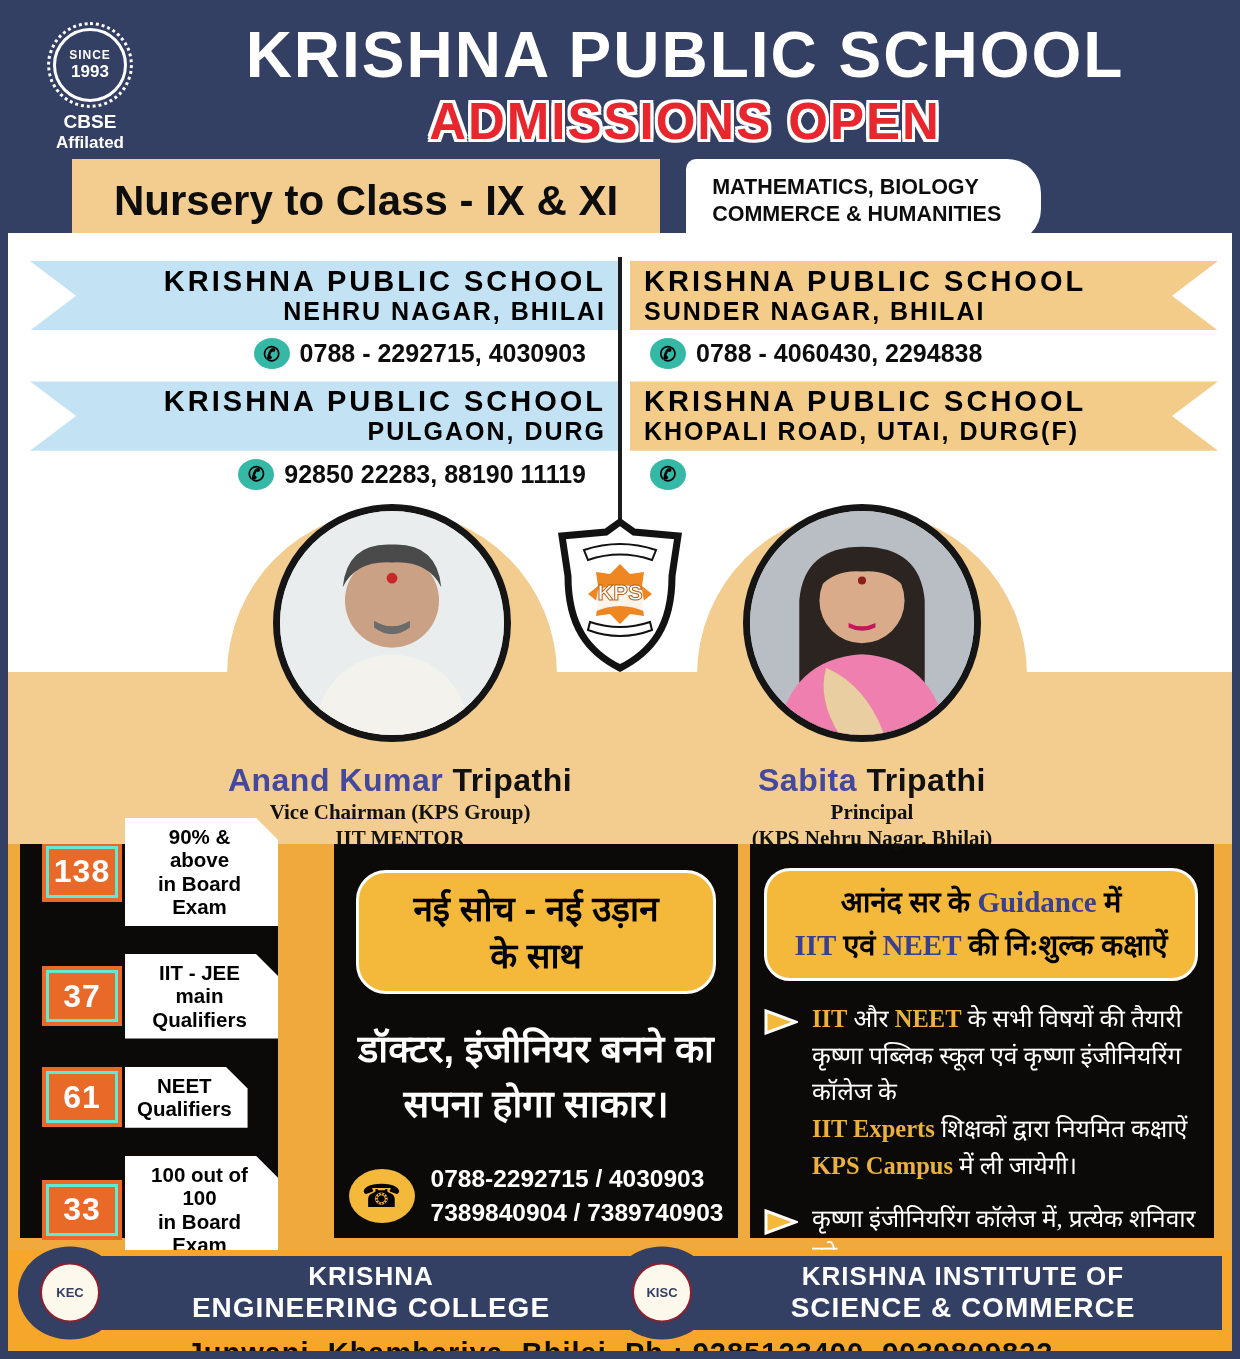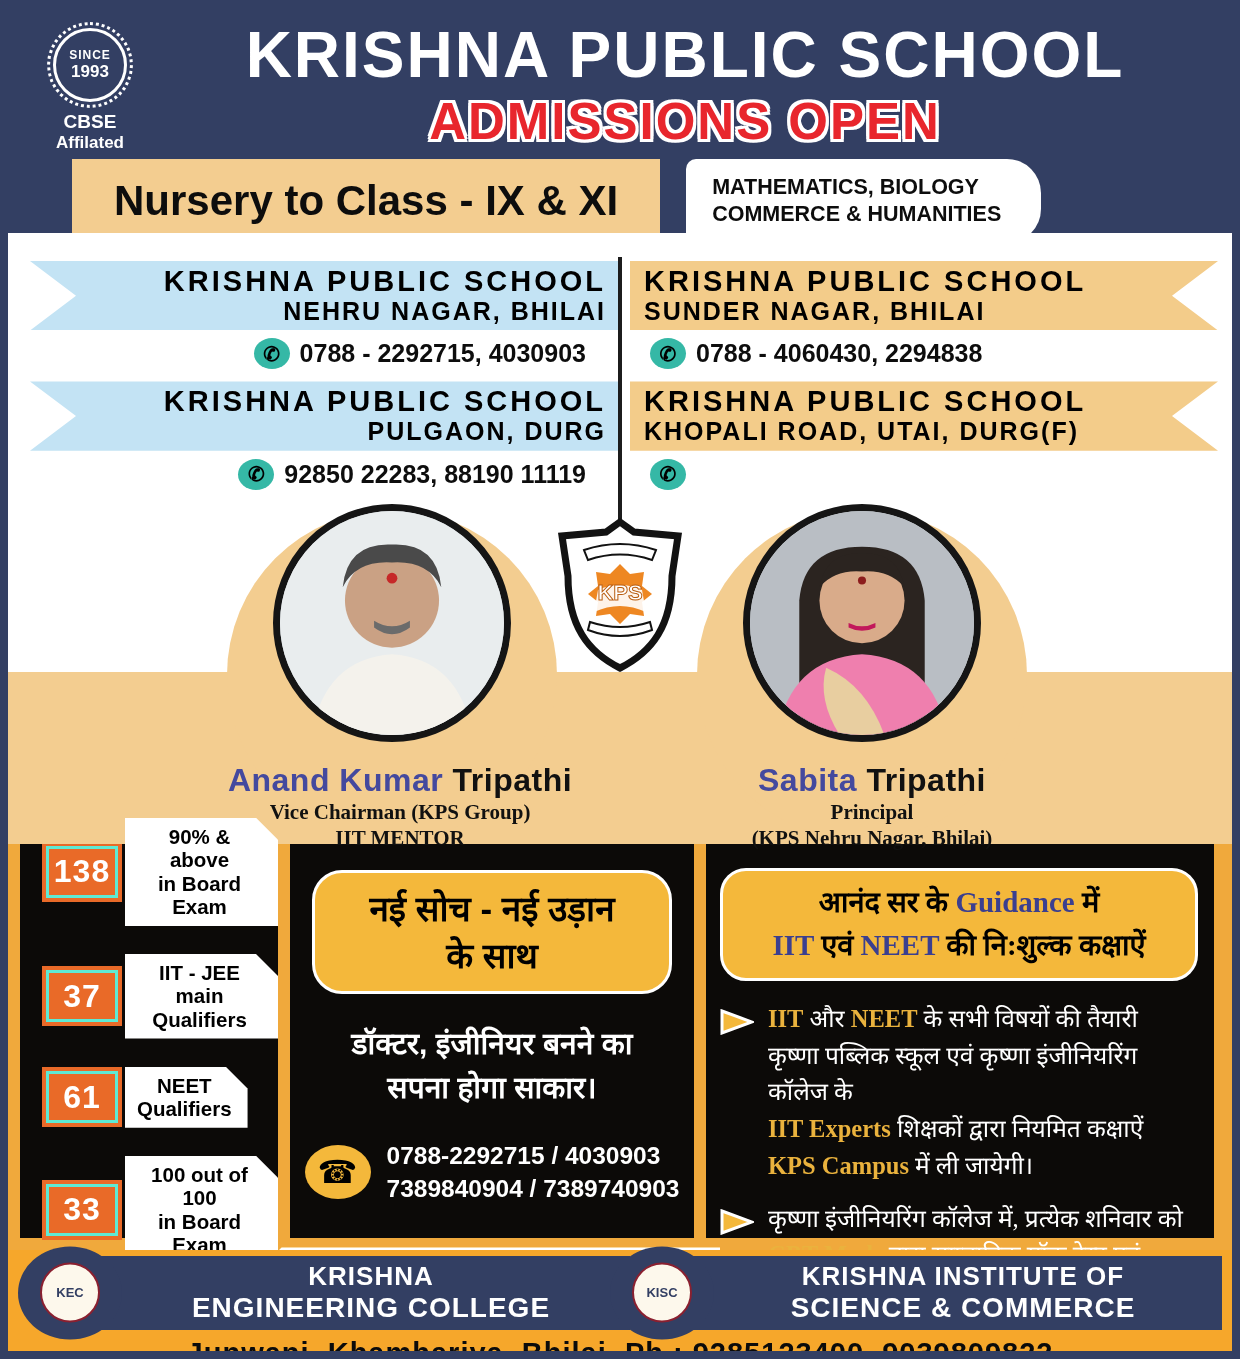--- a/index.html
+++ b/index.html
@@ -81,25 +81,25 @@
                  gap:28px; padding-left:26px; flex:none; }
   .stat-row { display:flex; align-items:center; }
   .stat-num { background:#e96a28; border:3px solid #5eead4; box-shadow:0 0 0 4px #e96a28;
               color:#fff; font-size:32px; font-weight:800; width:72px; height:52px;
               display:flex; align-items:center; justify-content:center; letter-spacing:1px; flex:none; }
   .stat-label { background:#fff; color:#000; font-weight:800; font-size:20.5px; line-height:1.15;
                 padding:7px 16px 7px 12px; margin-left:7px; text-align:center;
                 clip-path:polygon(0 0,calc(100% - 22px) 0,100% 22px,100% 100%,0 100%); }
 
   .panel-center { width:404px; flex:none; display:flex; flex-direction:column; align-items:center;
-                  padding:26px 22px 0; }
+                  padding:26px 22px 0;margin-left:44px; }
   .headline-box { background:#f4b83b; border:3px solid #fff; border-radius:30px; color:#000;
                   font-weight:800; font-size:35px; text-align:center; padding:12px 10px;
                   line-height:1.35; width:100%; }
-  .tagline { color:#fff; font-size:30px; font-weight:800; text-align:center; margin-top:28px;
+  .tagline { color:#fff; font-size:38px; font-weight:800; text-align:center; margin-top:28px;
              line-height:1.45; }
   .phone-block { display:flex; align-items:center; gap:16px; margin-top:30px; }
   .phone-big { width:66px; height:54px; background:#f4b83b; border-radius:50%; color:#000;
                display:flex; align-items:center; justify-content:center; font-size:32px; flex:none; }
   .phone-lines { color:#fff; font-weight:800; font-size:24.5px; line-height:1.35; white-space:nowrap; }
   .reg-box { margin-top:42px; background:#f4b83b; border:3px solid #fff; color:#000;
              text-align:center; padding:10px 16px; font-weight:800; font-size:20px; line-height:1.4;
              clip-path:polygon(18px 0,100% 0,100% calc(100% - 18px),calc(100% - 18px) 100%,0 100%,0 18px); }
 
   .panel-right { flex:1; padding:24px 16px 0 14px; font-family:"Liberation Serif", serif; }

